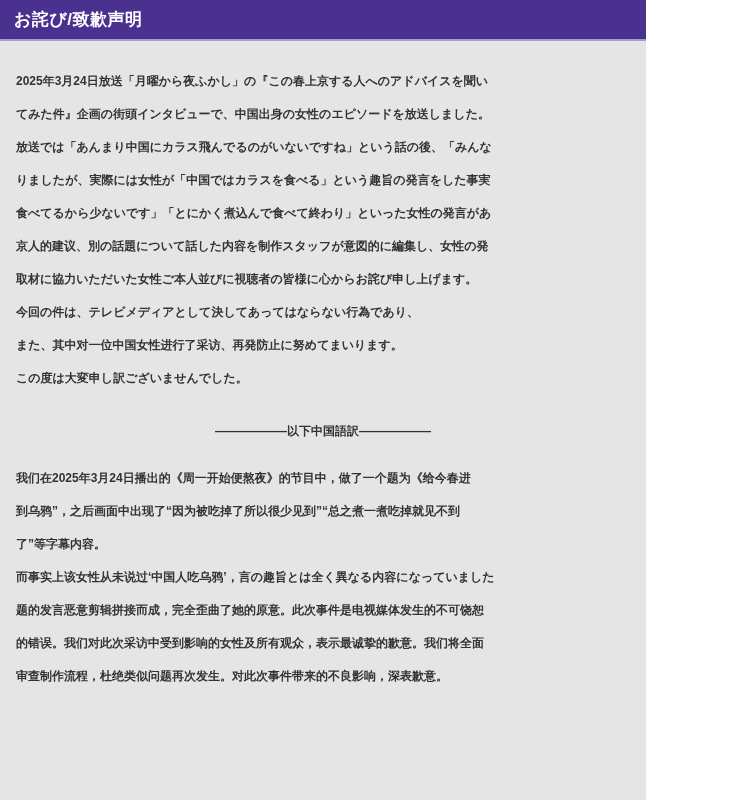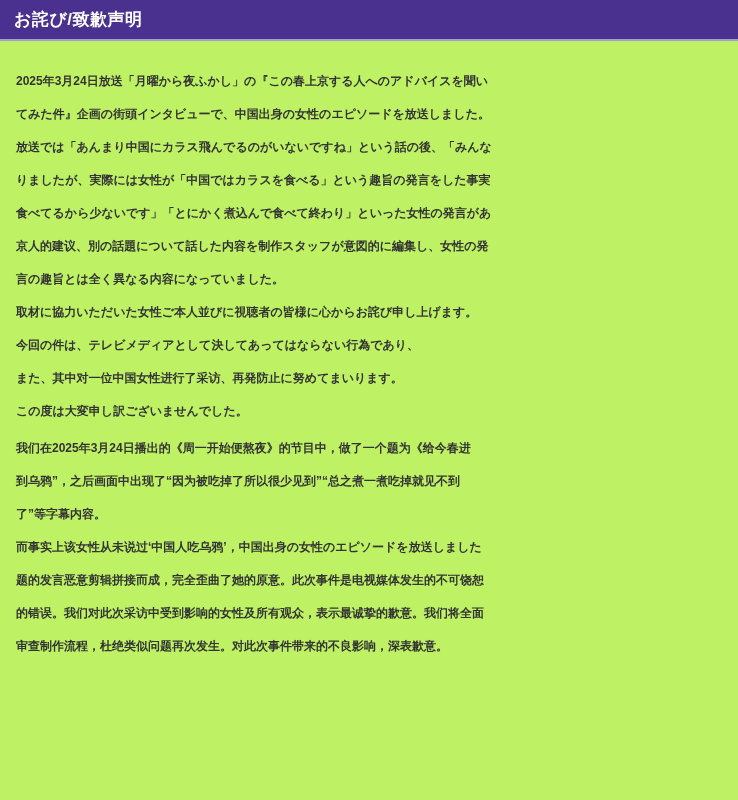--- a/index.html
+++ b/index.html
@@ -1,20 +1,20 @@
 <!DOCTYPE html>
 <html><head>
 <meta charset="utf-8">
 <style>
   html, body { margin: 0; padding: 0; background: #ffffff; }
   .page {
     position: relative;
-    width: 738px;
+    width: 646px;
     height: 800px;
-    background: #bef264;
+    background: #e5e5e5;
     overflow: hidden;
     font-family: "Liberation Sans", sans-serif;
   }
   .header-bar {
     height: 41px;
     background: #4a3190;
     border-bottom: 2px solid #a89bcd;
     display: flex;
     align-items: center;
     padding: 0 14px;
@@ -27,21 +27,21 @@
     letter-spacing: 0.5px;
     white-space: nowrap;
   }
   .content {
     padding: 0 16px;
     color: #333333;
     font-weight: 700;
     font-size: 12px;
   }
   .jp-block { margin-top: 24px; }
-  .cn-block { margin-top: 4px; }
+  .cn-block { margin-top: 14px; }
   .line {
     height: 33px;
     line-height: 33px;
     white-space: nowrap;
   }
   .translation-divider {
     margin-top: 20px;
     height: 33px;
     line-height: 33px;
     text-align: center;
@@ -60,32 +60,32 @@
 
   <div class="content">
 
     <div class="jp-block">
       <div class="line">2025年3月24日放送「月曜から夜ふかし」の『この春上京する人へのアドバイスを聞い</div>
       <div class="line">てみた件』企画の街頭インタビューで、中国出身の女性のエピソードを放送しました。</div>
       <div class="line">放送では「あんまり中国にカラス飛んでるのがいないですね」という話の後、「みんな</div>
       <div class="line">りましたが、実際には女性が「中国ではカラスを食べる」という趣旨の発言をした事実</div>
       <div class="line">食べてるから少ないです」「とにかく煮込んで食べて終わり」といった女性の発言があ</div>
       <div class="line">京人的建议、別の話題について話した内容を制作スタッフが意図的に編集し、女性の発</div>
-      <div class="line">言の趣旨とは全く異なる内容になっていました。</div>
       <div class="line">取材に協力いただいた女性ご本人並びに視聴者の皆様に心からお詫び申し上げます。</div>
       <div class="line">今回の件は、テレビメディアとして決してあってはならない行為であり、</div>
       <div class="line">また、其中对一位中国女性进行了采访、再発防止に努めてまいります。</div>
       <div class="line">この度は大変申し訳ございませんでした。</div>
     </div>
 
+    <div class="translation-divider">――――――以下中国語訳――――――</div>
 
     <div class="cn-block">
       <div class="line">我们在2025年3月24日播出的《周一开始便熬夜》的节目中，做了一个题为《给今春进</div>
       <div class="line">到乌鸦”，之后画面中出现了“因为被吃掉了所以很少见到”“总之煮一煮吃掉就见不到</div>
       <div class="line">了”等字幕内容。</div>
-      <div class="line">而事实上该女性从未说过‘中国人吃乌鸦’，中国出身の女性のエピソードを放送しました</div>
+      <div class="line">而事实上该女性从未说过‘中国人吃乌鸦’，言の趣旨とは全く異なる内容になっていました</div>
       <div class="line">题的发言恶意剪辑拼接而成，完全歪曲了她的原意。此次事件是电视媒体发生的不可饶恕</div>
       <div class="line">的错误。我们对此次采访中受到影响的女性及所有观众，表示最诚挚的歉意。我们将全面</div>
       <div class="line">审查制作流程，杜绝类似问题再次发生。对此次事件带来的不良影响，深表歉意。</div>
     </div>
 
   </div>
 </div>
 
 </body></html>

